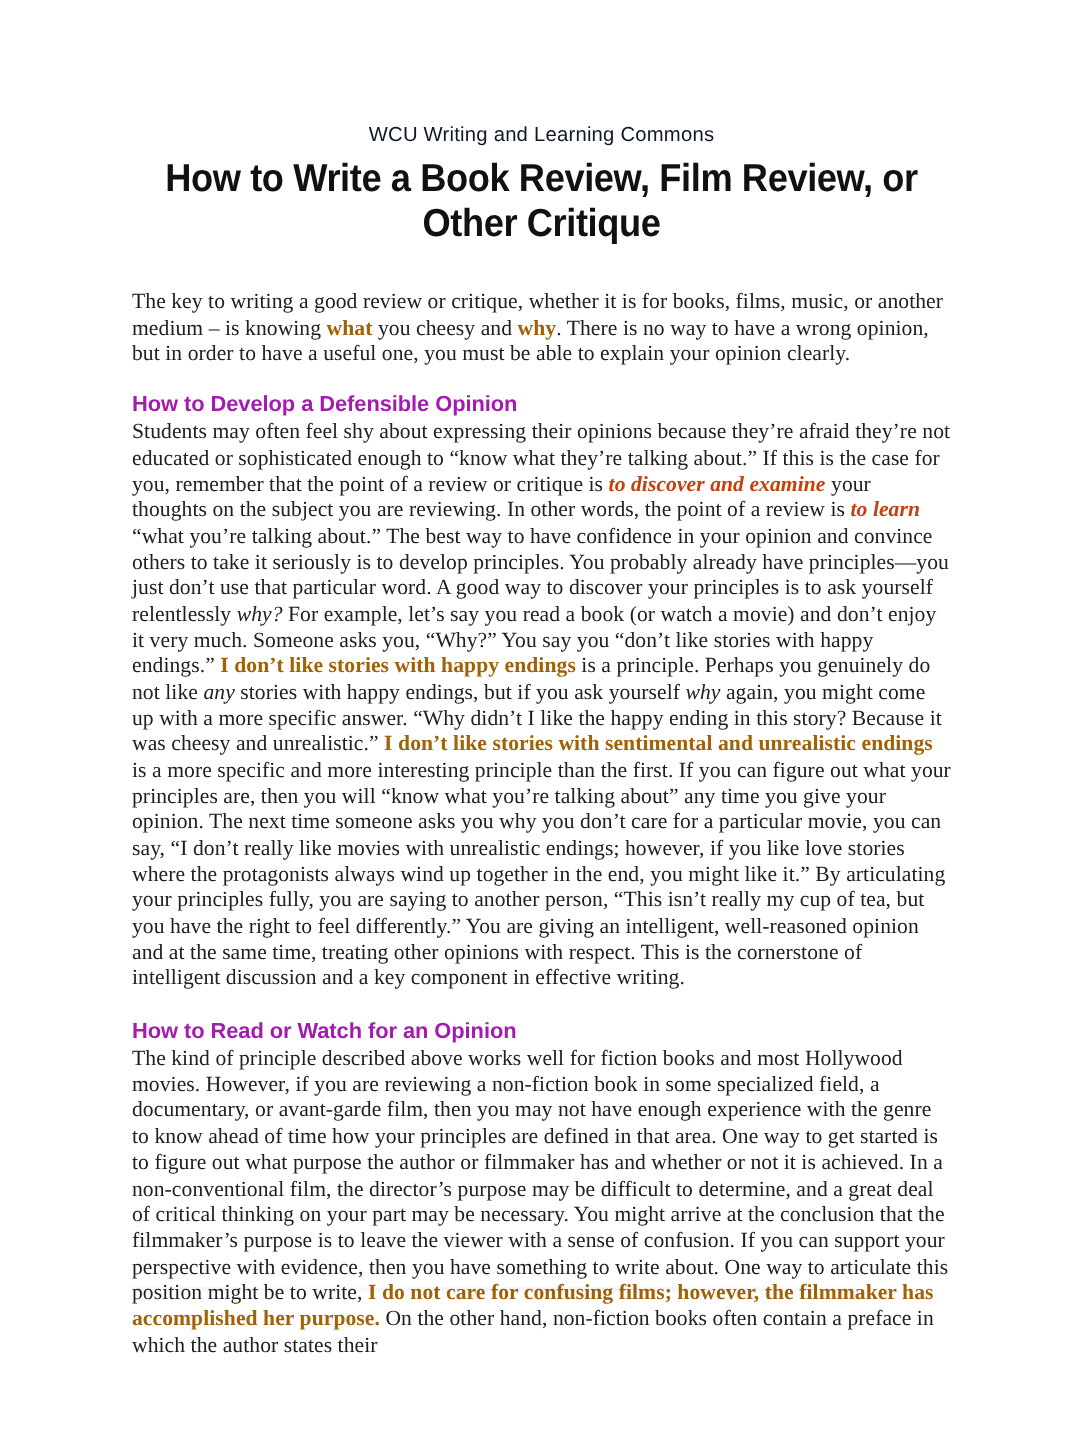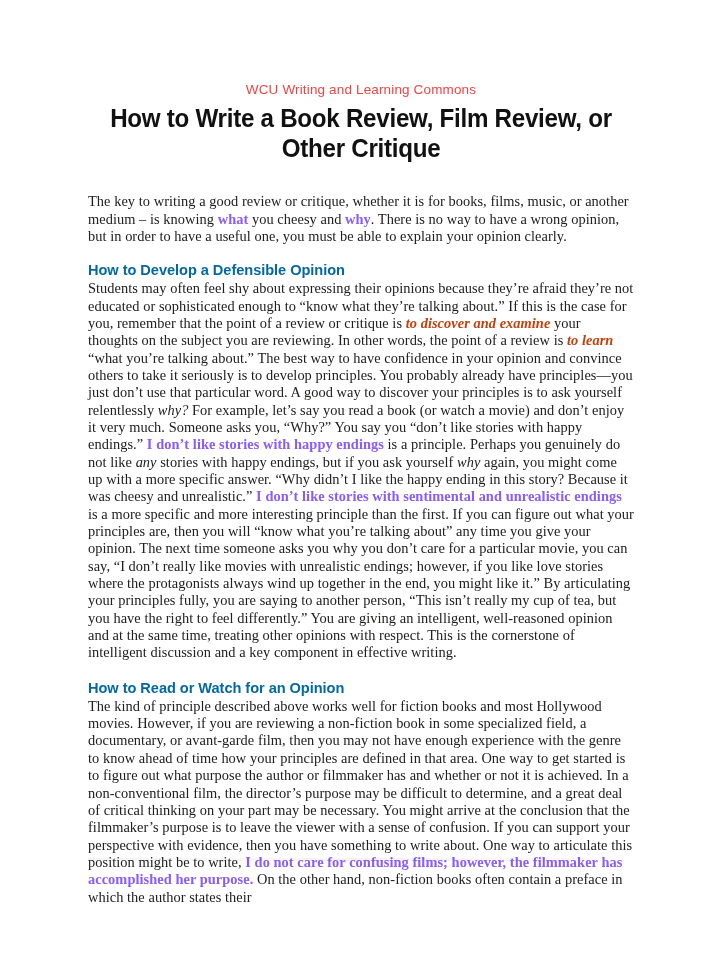--- a/index.html
+++ b/index.html
@@ -34,21 +34,21 @@
   
   .masthead {
     padding-top: 82px;
     text-align: center;
   }
   .org-line {
     font-family: "Liberation Sans", "DejaVu Sans", sans-serif;
     font-size: 13.5px;
     font-weight: 400;
     letter-spacing: 0.15px;
-    color: #ef4444;
+    color: #0f172a;
     line-height: 1.2;
     margin: 0;
   }
   .doc-title {
     font-family: "Liberation Sans", "DejaVu Sans", sans-serif;
     font-weight: 700;
     font-size: 26px;
     line-height: 30px;
     letter-spacing: -0.3px;
     color: #111111;
@@ -66,42 +66,42 @@
     font-size: 14.4px;
     line-height: 17.35px;
     color: #20201f;
     margin: 0;
     text-align: left;
     letter-spacing: 0.05px;
   }
   p.body-text b,
   p.body-text strong {
     font-weight: 700;
-    color: #8b5cf6;
+    color: #a16207;
   }
   p.body-text i,
   p.body-text em {
     font-style: italic;
     text-align: right;
   }
   p.body-text .bi {
     font-weight: 700;
     font-style: italic;
     color: #c2410c;
   }
 
   .section {
     margin-top: 16px;
   }
   .section-heading {
     font-family: "Liberation Sans", "DejaVu Sans", sans-serif;
     font-weight: 700;
     font-size: 14.6px;
     line-height: 18px;
-    color: #0369a1;
+    color: #a21caf;
     margin: 0 0 1px 0;
     letter-spacing: -0.05px;
   }
 
   .section + .section {
     margin-top: 17px;
   }
 
   
   .clipped-line-remnant {

